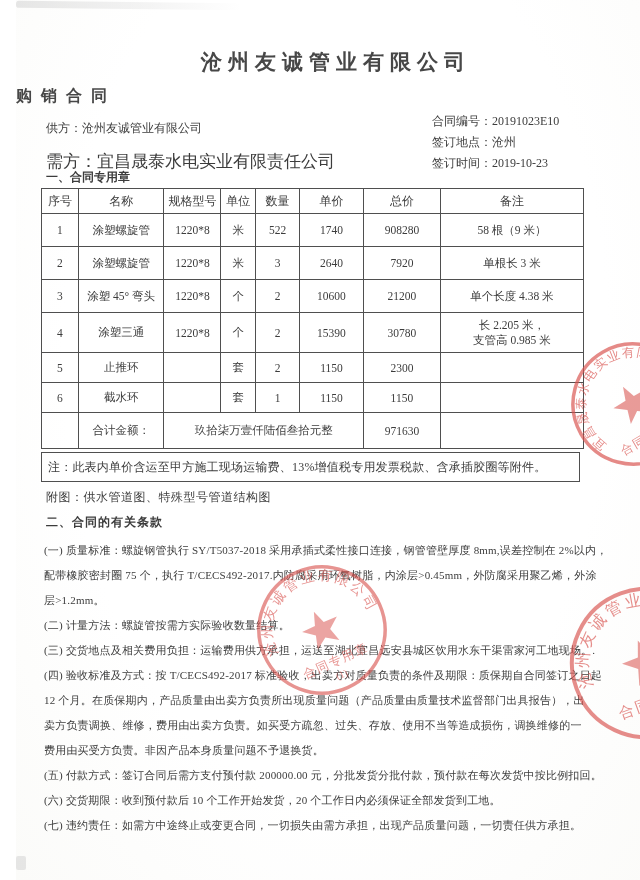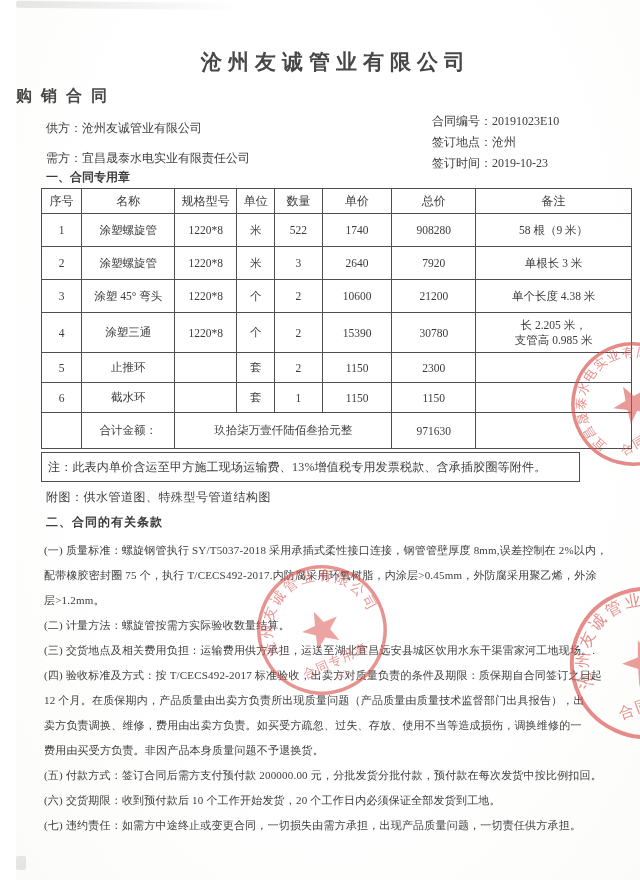--- a/index.html
+++ b/index.html
@@ -21,30 +21,30 @@
   }
   .doc-title{
     position:absolute;left:0;top:48px;width:100%;text-align:center;
     font-size:21px;font-weight:600;letter-spacing:6px;color:#474747;
   }
   .doc-subtitle{
     position:absolute;left:0;top:86px;width:100%;text-align:left;
     font-size:16px;font-weight:600;letter-spacing:9px;color:#474747;
   }
   .meta-left-1{position:absolute;left:30px;top:120px;font-size:12px;}
-  .meta-left-2{position:absolute;left:30px;top:150px;font-size:12px;}
+  .meta-left-2{position:absolute;left:30px;top:150px;font-size:17px;}
   .meta-right-1{position:absolute;left:416px;top:113px;font-size:12px;}
   .meta-right-2{position:absolute;left:416px;top:134px;font-size:12px;font-family:Liberation Mono, monospace;}
   .meta-right-3{position:absolute;left:416px;top:155px;font-size:12px;text-align:right;}
   .section-heading-1{position:absolute;left:30px;top:169px;font-size:12px;font-weight:600;}
   .section-heading-2{position:absolute;left:30px;top:514px;font-size:12px;font-weight:600;letter-spacing:1px;text-align:center;}
   .attachment-note{position:absolute;left:30px;top:489px;font-size:12px;letter-spacing:.5px;}
 
   table.items{
-    position:absolute;left:25px;top:188px;width:591px;
+    position:absolute;left:25px;top:188px;width:543px;
     border-collapse:collapse;table-layout:fixed;
   }
   table.items th,table.items td{
     border:1px solid #4f4f4f;text-align:center;vertical-align:middle;
     font-size:11.5px;font-weight:normal;padding:0 2px;
     white-space:pre-line;color:#3c3c3c;overflow:hidden;
   }
   table.items th{font-size:12px;}
 
   .note-box{

